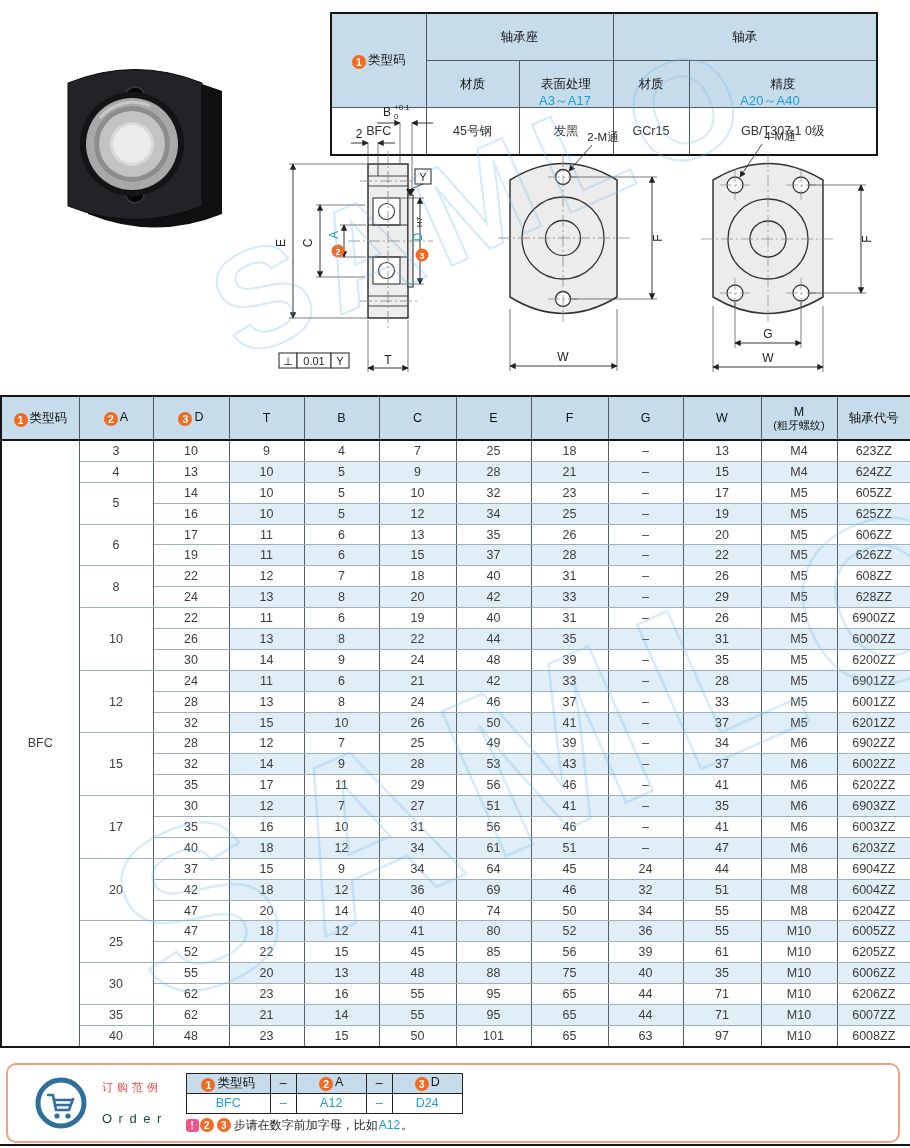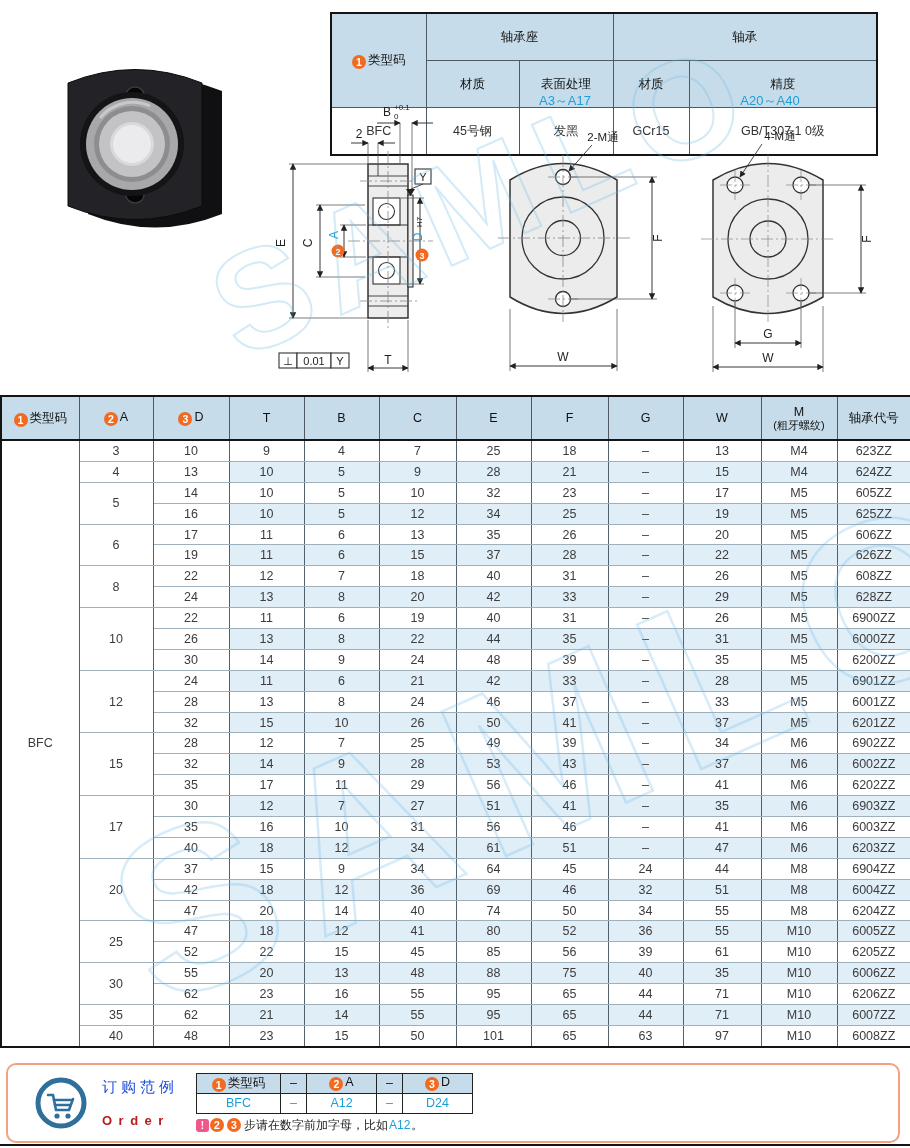--- a/index.html
+++ b/index.html
@@ -41,22 +41,22 @@
   }
   .main-table td.shade{background:#e0eef8;}
   .main-table th .sub{font-size:11px;line-height:12px;}
   .main-table th .m1{line-height:14px;}
   
   .order-panel{
     position:absolute;left:6px;top:1063px;width:890px;height:76px;
     border:2px solid #f4a083;border-radius:10px;display:flex;align-items:center;
   }
   .order-titles{margin-left:14px;}
-  .t-cn{font-size:15px;letter-spacing:4px;color:#1d4ed8;}
-  .t-en{font-size:13px;letter-spacing:6.5px;color:#b91c1c;margin-top:16px;font-weight:bold;}
+  .t-cn{font-size:11px;letter-spacing:4px;color:#ef4444;}
+  .t-en{font-size:13px;letter-spacing:6.5px;color:#14532d;margin-top:16px;}
   .order-right{margin-left:18px;}
   .order-table{border-collapse:collapse;table-layout:fixed;border:1.5px solid #222;}
   .order-table th,.order-table td{
     border:1px solid #222;height:19px;padding:0;text-align:center;
     font-size:12.5px;font-weight:normal;color:#141414;
   }
   .order-table th{background:#c7dcea;}
   .order-table td{color:#1b9fd8;}
   .order-note{margin-top:3px;font-size:12px;color:#222;display:flex;align-items:center;gap:1px;}
   .page-bottom-rule{position:absolute;left:0;top:1144px;width:910px;height:2px;background:#141414;}

